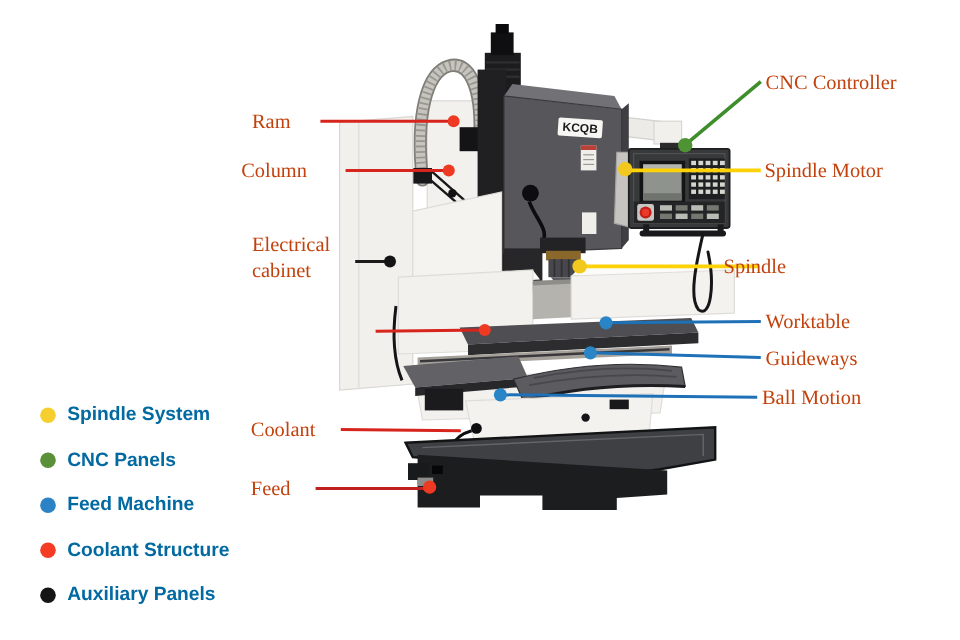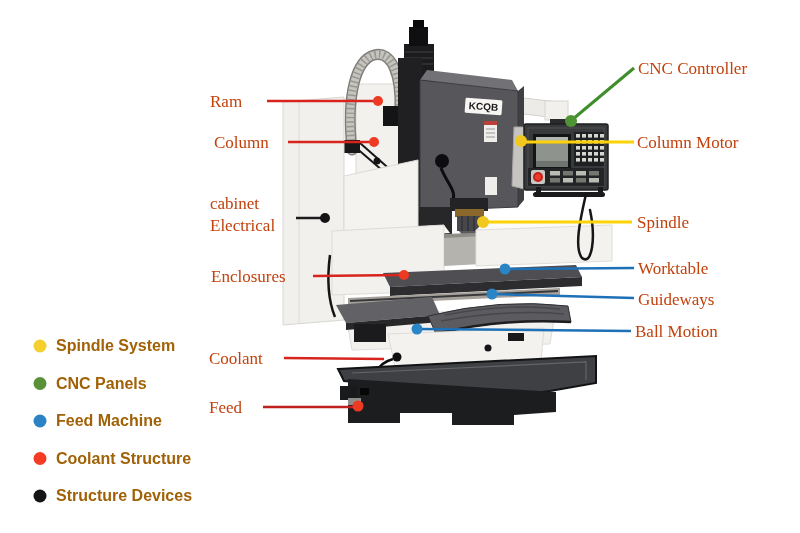--- a/index.html
+++ b/index.html
@@ -10,21 +10,21 @@
   .stage svg{position:absolute;left:0;top:0;width:800px;height:533px;display:block;}
   .callout-label{
     position:absolute;transform:translateY(-50%);
     font-family:"Liberation Serif",serif;font-weight:400;
     font-size:17px;color:#c2410c;white-space:nowrap;line-height:21px;
   }
   .callout-label.two-line{line-height:22px;}
   .legend-label{
     position:absolute;transform:translateY(-50%);
     font-family:"Liberation Sans",sans-serif;font-weight:700;
-    font-size:16px;color:#a16207;white-space:nowrap;text-align:center;
+    font-size:16px;color:#0369a1;white-space:nowrap;text-align:center;
   }
 </style>
 </head>
 <body>
 
 <div class="stage">
 
 <svg viewBox="0 0 800 533">
 
   <g>
@@ -257,37 +257,36 @@
   <g>
     <circle cx="40" cy="346" r="6.5" fill="#f5cf2e"></circle>
     <circle cx="40" cy="383.5" r="6.5" fill="#5a9138"></circle>
     <circle cx="40" cy="421" r="6.5" fill="#2b82c5"></circle>
     <circle cx="40" cy="458.5" r="6.5" fill="#f43b24"></circle>
     <circle cx="40" cy="496" r="6.5" fill="#151515"></circle>
   </g>
 </svg>
 
   <div class="callout-label" style="left:210px;top:101px">Ram</div>
-  <div class="callout-label" style="left:214px;top:142px">Column</div>
+  <div class="callout-label" style="left:201px;top:142px">Column</div>
   <div class="callout-label two-line" style="left:210px;top:215px">
+    <div>Electrical</div>
     <div>cabinet</div>
-    <div>Electrical</div>
   </div>
-  <div class="callout-label" style="left:211px;top:276px">Enclosures</div>
   <div class="callout-label" style="left:209px;top:358px">Coolant</div>
   <div class="callout-label" style="left:209px;top:407px">Feed</div>
 
   <div class="callout-label two-line" style="left:638px;top:69px">
     <div>CNC Controller</div>
   </div>
-  <div class="callout-label" style="left:637px;top:142px">Column Motor</div>
-  <div class="callout-label" style="left:637px;top:222px">Spindle</div>
+  <div class="callout-label" style="left:637px;top:142px">Spindle Motor</div>
+  <div class="callout-label" style="left:603px;top:222px">Spindle</div>
   <div class="callout-label" style="left:638px;top:299px">Guideways</div>
   <div class="callout-label" style="left:638px;top:268px">Worktable</div>
   <div class="callout-label" style="left:635px;top:331px">Ball Motion</div>
 
   <div class="legend-label" style="left:56px;top:346px">Spindle System</div>
   <div class="legend-label" style="left:56px;top:383.5px">CNC Panels</div>
   <div class="legend-label" style="left:56px;top:421px">Feed Machine</div>
   <div class="legend-label" style="left:56px;top:458.5px">Coolant Structure</div>
-  <div class="legend-label" style="left:56px;top:496px">Structure Devices</div>
+  <div class="legend-label" style="left:56px;top:496px">Auxiliary Panels</div>
 
 </div>
 
 </body></html>

